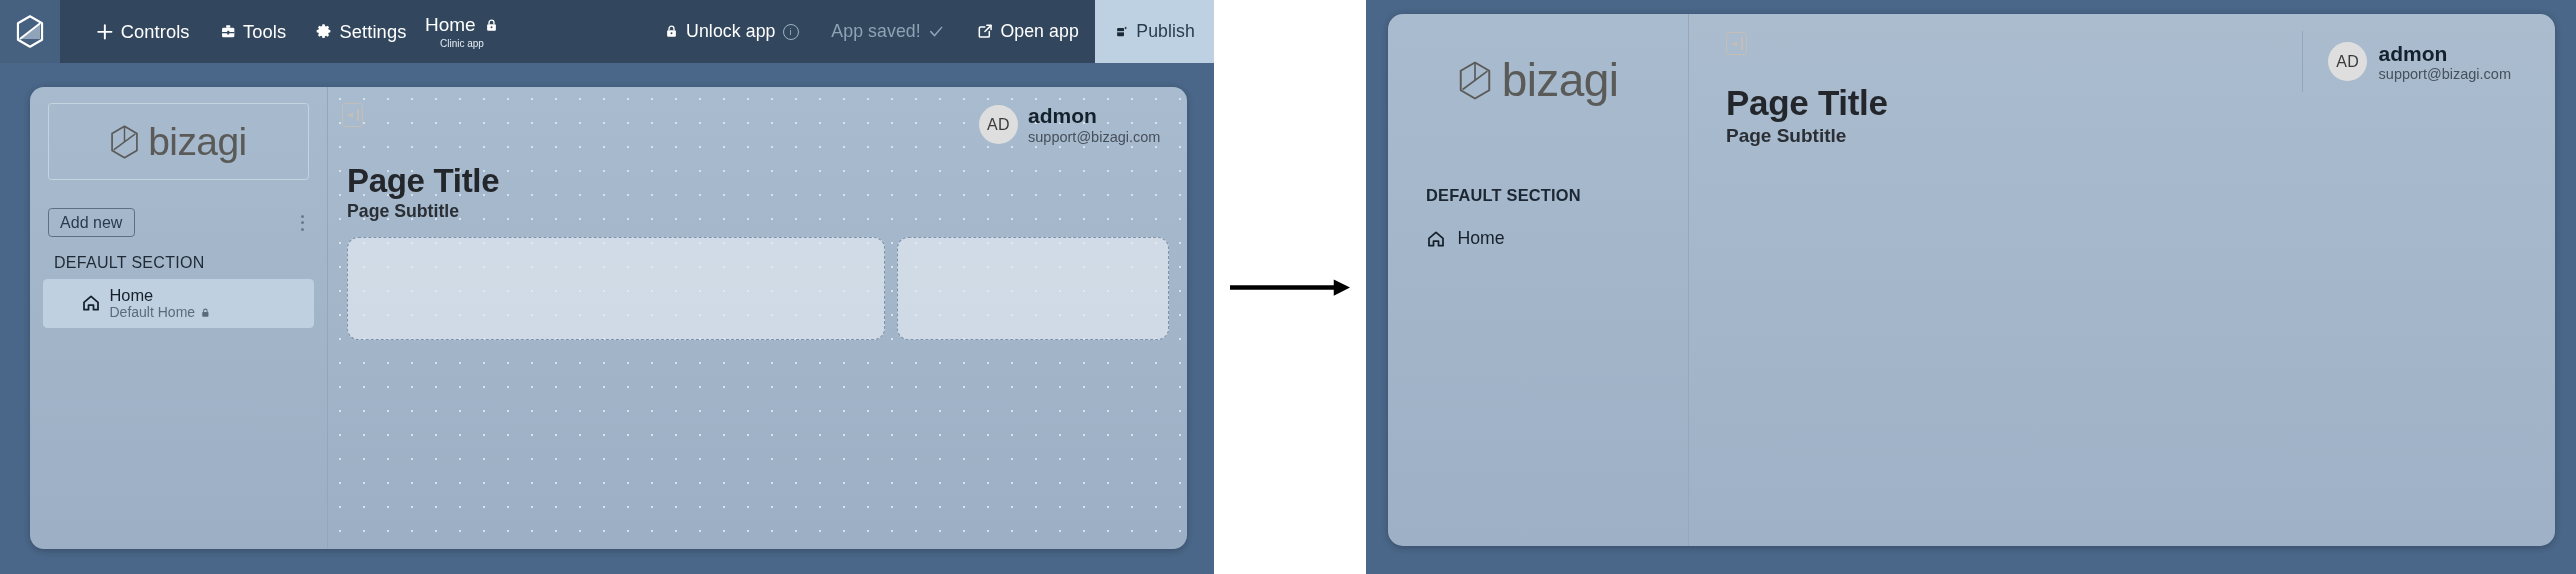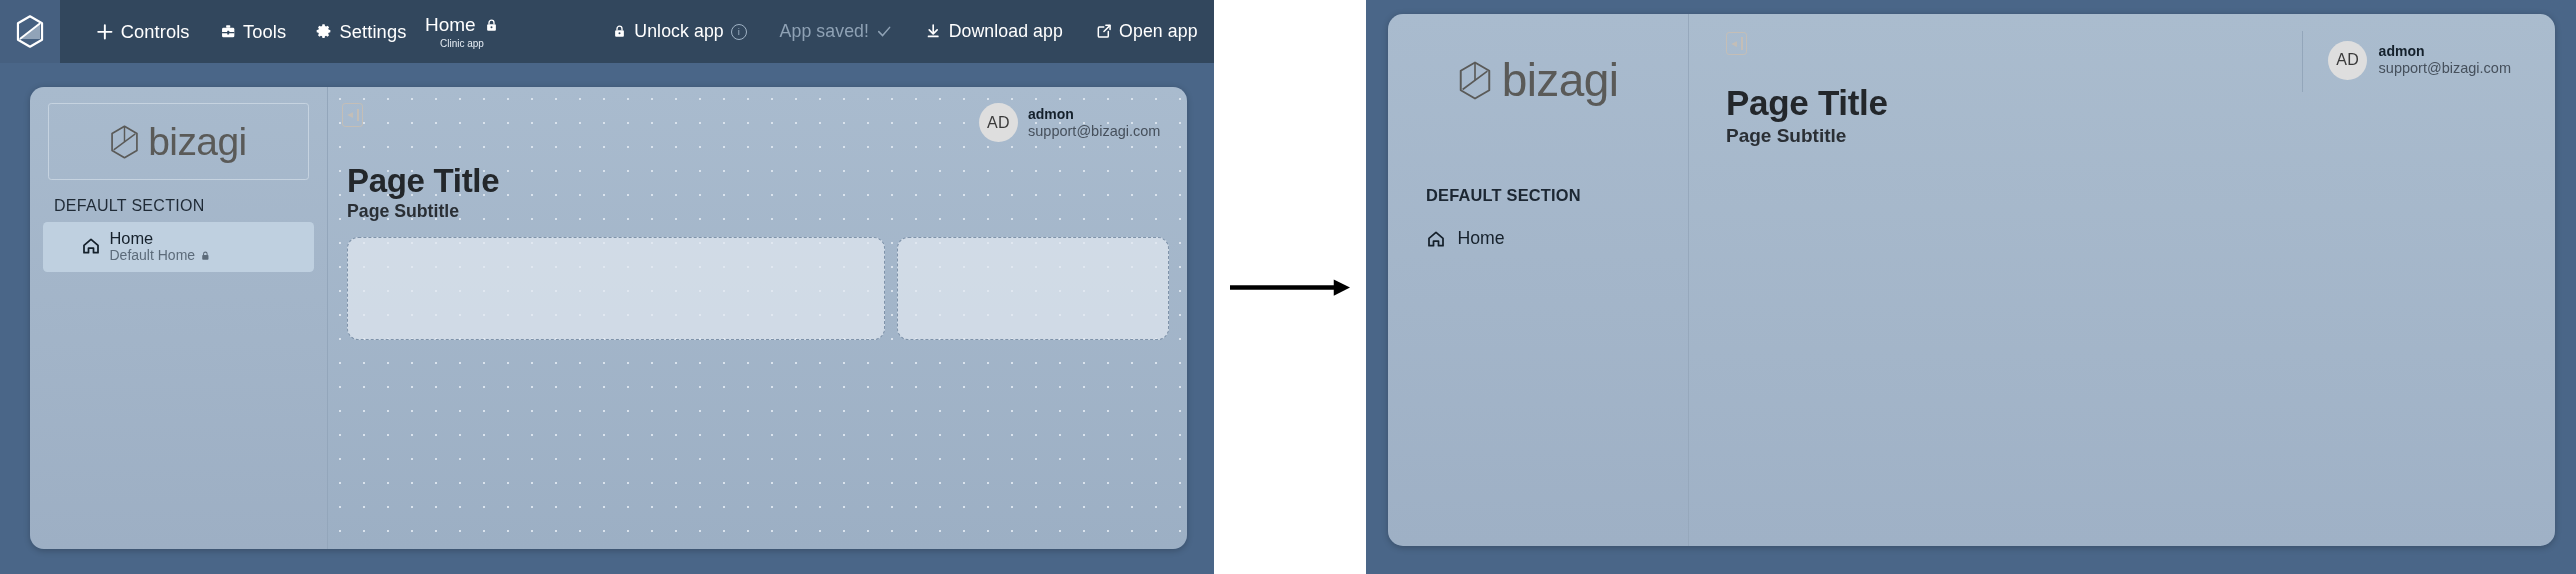--- a/index.html
+++ b/index.html
@@ -247,21 +247,21 @@
     width: 39px; height: 39px;
     border-radius: 50%;
     background: #dedede;
     color: #3a3a3a;
     display: flex; align-items: center; justify-content: center;
     font-size: 16px;
     letter-spacing: 0.3px;
     flex: none;
   }
   .uinfo { display: flex; flex-direction: column; line-height: 1.2; }
-  .uname { font-size: 14px; color: #14202b; font-weight: 700; }
+  .uname { font-size: 21px; color: #14202b; font-weight: 700; }
   .umail { font-size: 14.5px; color: #46505c; }
 
   #page-head { position: absolute; left: 19px; top: 77px; }
   .page-title { font-size: 33px; color: #23272b; font-weight: 700; letter-spacing:-0.3px; line-height:1; }
   .page-sub { font-size: 17.7px; color: #2a2f35; font-weight: 700; margin-top: 6.3px; line-height:1; }
 
   #cards {
     position: absolute;
     left: 19px;
     top: 150px;
@@ -437,56 +437,64 @@
           <span class="tb-info-circle">i</span>
         </div>
 
         <div class="tb-item tb-muted">
           <span>App saved!</span>
           <svg width="16.4" height="16.4" viewBox="0 0 24 24">
             <path d="M4 12.6 L9.6 18.4 L20 6.4" fill="none" stroke="#8fa2b5" stroke-width="2.2" stroke-linecap="round"></path>
           </svg>
         </div>
 
-        <div class="tb-item">
-          <svg width="16.4" height="16.4" viewBox="0 0 24 24">
-            <path d="M12 3 V15" stroke="#fff" stroke-width="2.4" stroke-linecap="round"></path>
-            <path d="M6.2 10 L12 16 L17.8 10" fill="none" stroke="#fff" stroke-width="2.4" stroke-linecap="round" stroke-linejoin="round"></path>
-            <rect x="4" y="18.4" width="16" height="2.6" rx="1" fill="#fff"></rect>
-          </svg>
-          <span>Download app</span>
-        </div>
 
         <div class="tb-item">
           <svg width="16.4" height="16.4" viewBox="0 0 24 24">
             <path d="M18 12.6V19a1.6 1.6 0 01-1.6 1.6H5A1.6 1.6 0 013.4 19V7.6A1.6 1.6 0 015 6h6.4" fill="none" stroke="#fff" stroke-width="2.2" stroke-linecap="round"></path>
             <path d="M14.4 3.4H20.6V9.6" fill="none" stroke="#fff" stroke-width="2.2" stroke-linecap="round" stroke-linejoin="round"></path>
             <path d="M20.2 3.8 L11.6 12.4" stroke="#fff" stroke-width="2.2" stroke-linecap="round"></path>
           </svg>
           <span>Open app</span>
         </div>
 
+        <div class="tb-item tb-publish">
+          <svg width="15" height="16.4" viewBox="0 0 24 24">
+            <rect x="5" y="7" width="11" height="13" rx="1.4" fill="#1d2a36"></rect>
+            <rect x="5" y="12" width="11" height="1.8" fill="#bdd1e2"></rect>
+            <path d="M18.6 4.4l.75 1.85 1.85.75-1.85.75-.75 1.85-.75-1.85L16 7l1.85-.75z" fill="#1d2a36"></path>
+          </svg>
+          <span>Publish</span>
+        </div>
 
       </div>
     </div>
 
     <div id="designer-body">
       <div id="preview-frame">
 
         <div id="prev-sidebar">
 
           <div id="prev-logo-box">
             <svg width="29" height="34" viewBox="0 0 44 52">
               <polygon points="22,2 41,13 41,39 22,50 3,39 3,13" fill="none" stroke="#5a5a58" stroke-width="2.6" stroke-linejoin="round"></polygon>
               <line x1="5.5" y1="38" x2="38.5" y2="13.5" stroke="#5a5a58" stroke-width="2.2"></line>
               <line x1="22" y1="2.5" x2="22" y2="26" stroke="#5a5a58" stroke-width="2.2"></line>
             </svg>
             <span class="biz-word">bizagi</span>
           </div>
 
+          <div id="addnew-row">
+            <button id="addnew-btn">Add new</button>
+            <div id="kebab">
+              <i></i>
+                <i></i>
+                <i></i>
+            </div>
+          </div>
 
           <div class="sec-label">DEFAULT SECTION</div>
 
           <div id="nav-home">
             <svg class="hicon" width="20" height="20" viewBox="0 0 24 24">
               <path d="M3.6 11.2 L12 4 L20.4 11.2 V20 H15 V14.6 H9 V20 H3.6 Z" fill="none" stroke="#14202b" stroke-width="2.1" stroke-linejoin="round"></path>
             </svg>
             <div class="htxt">
               <span class="t1">Home</span>
               <span class="t2">

